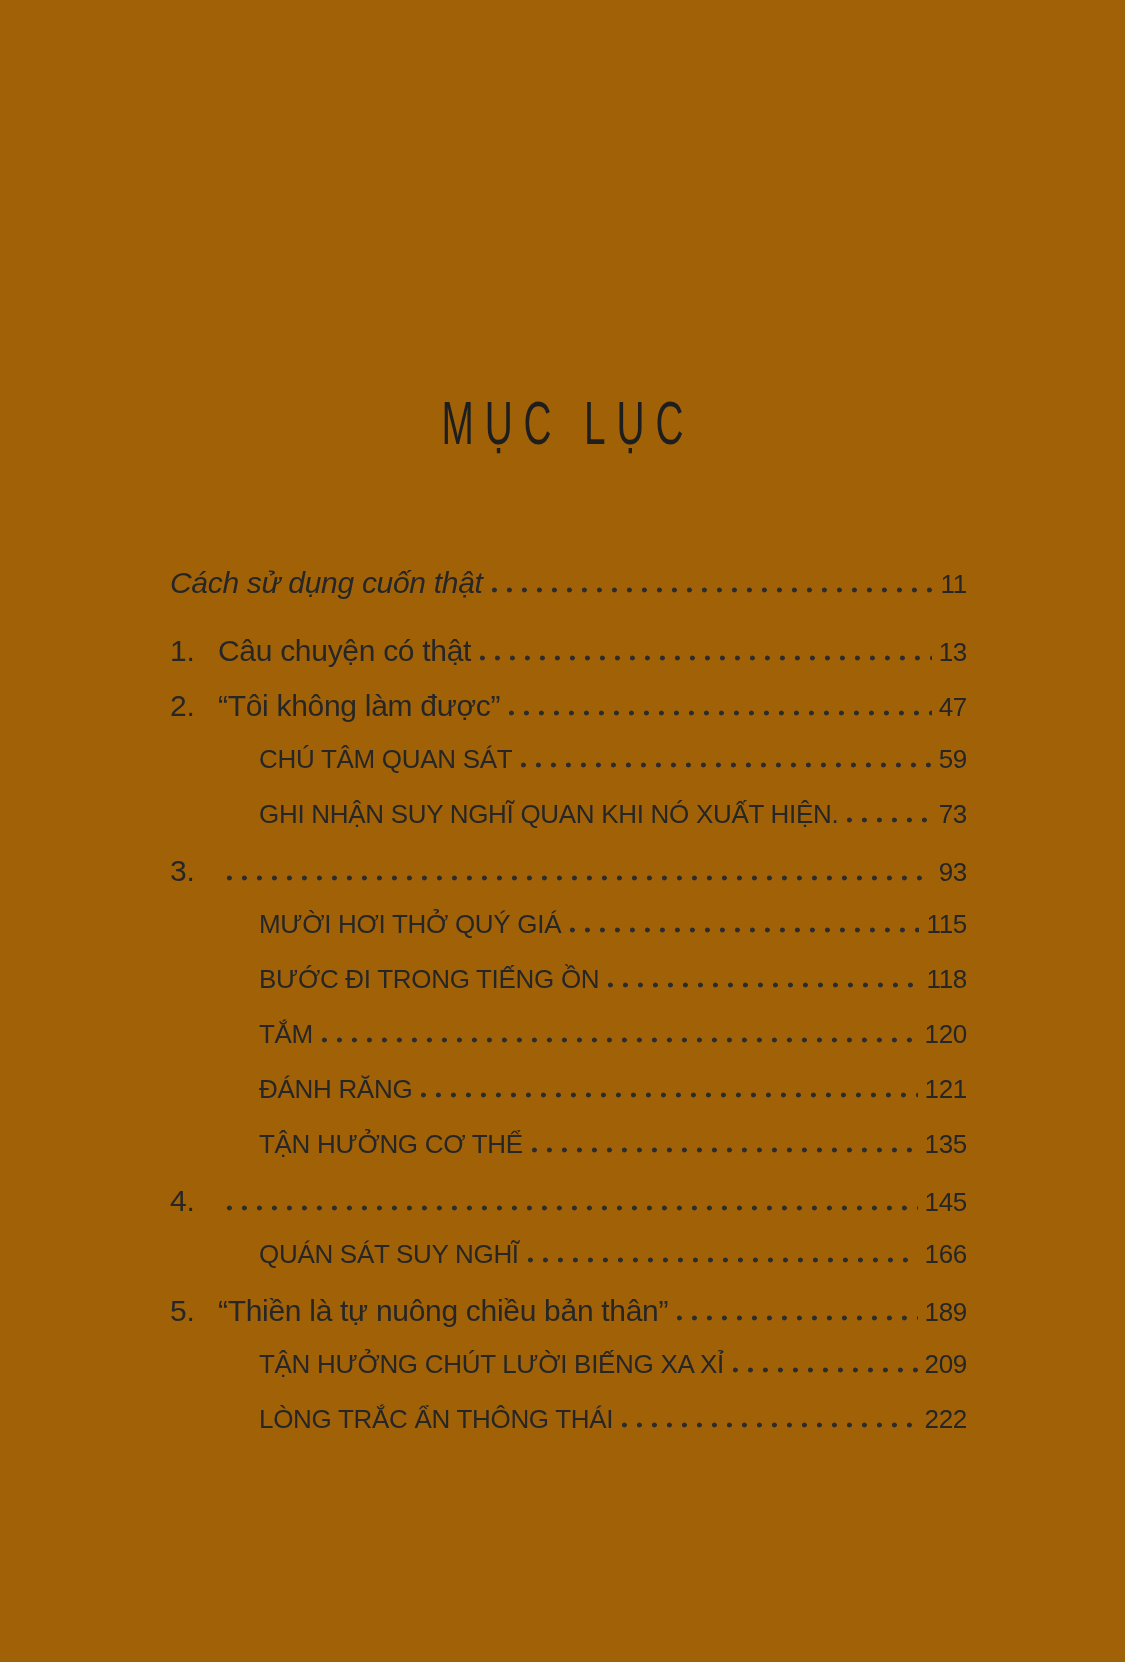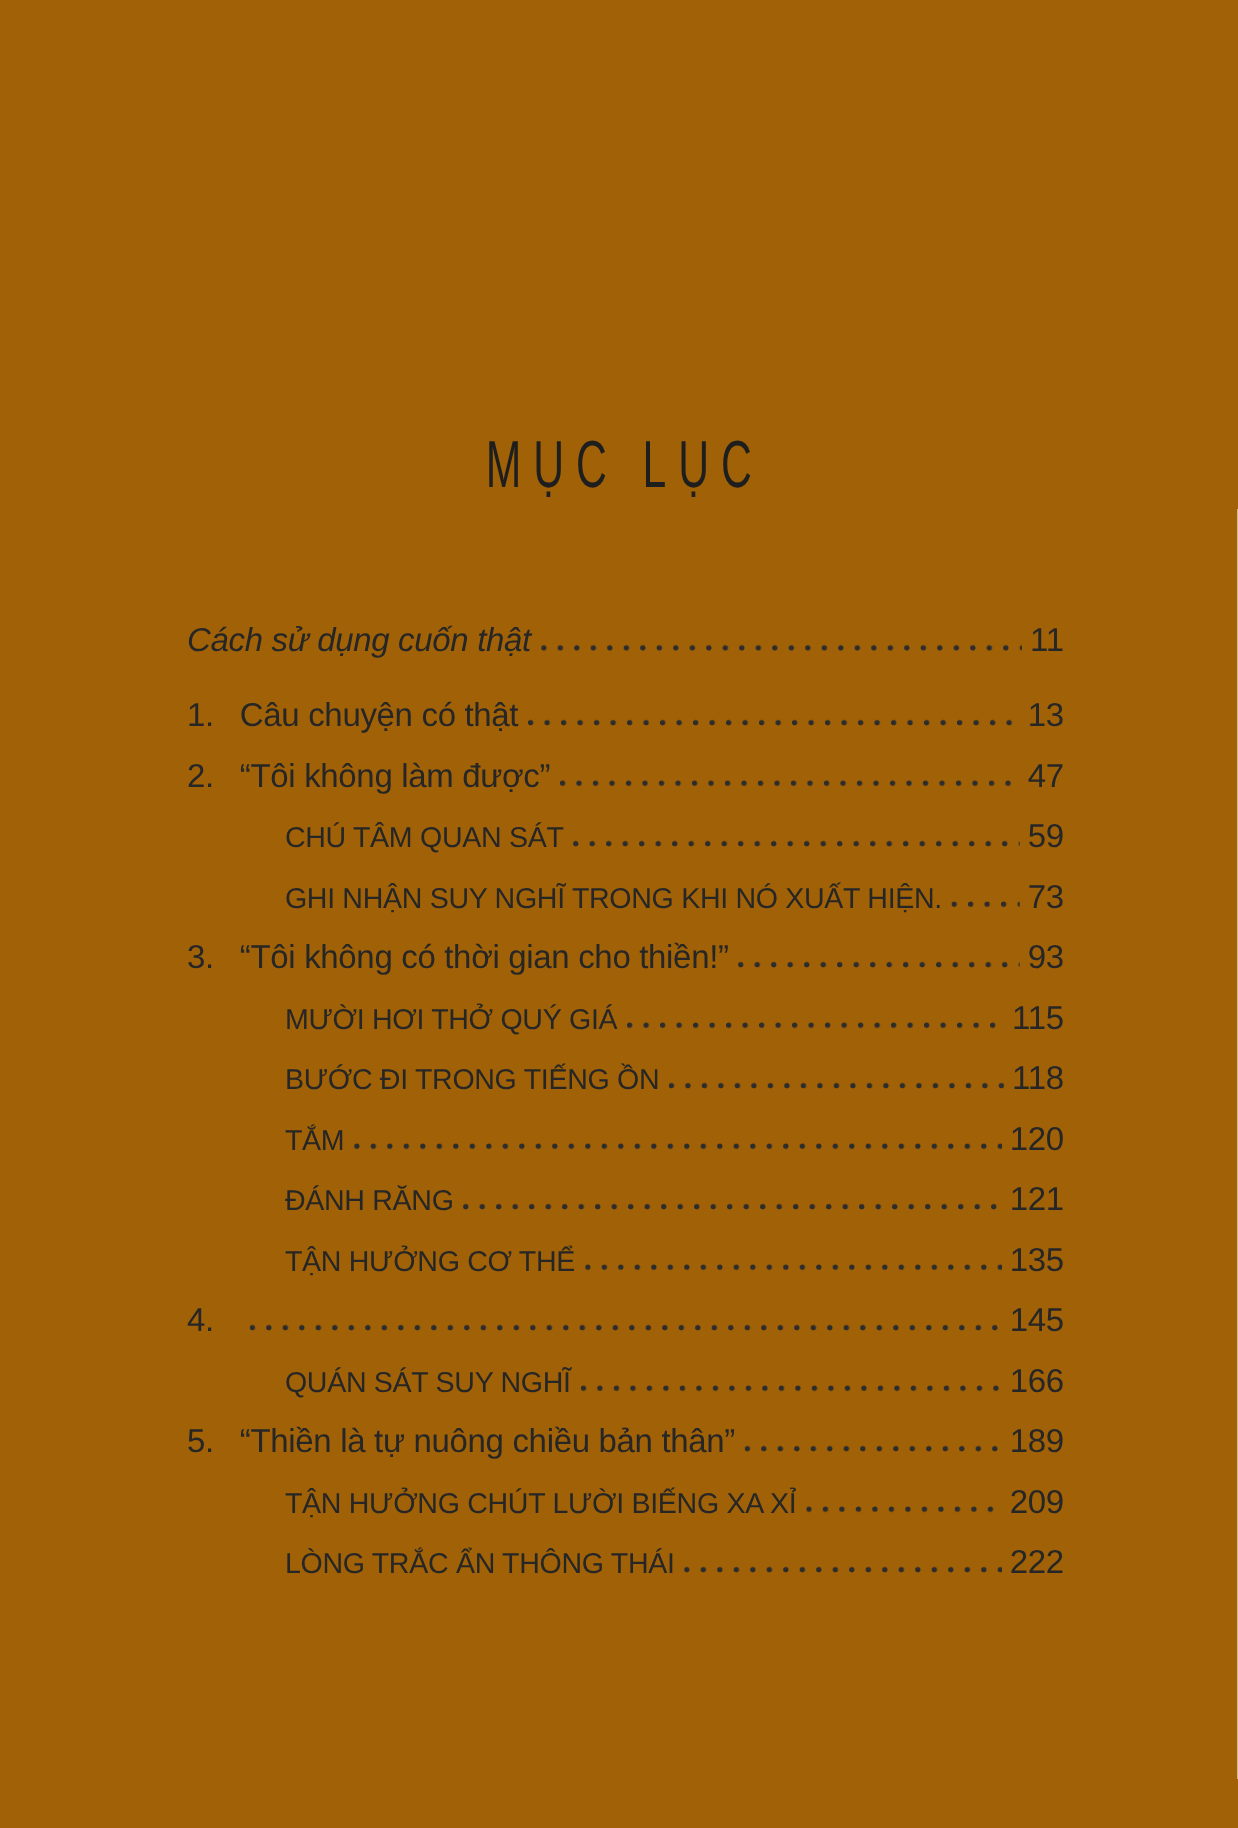--- a/index.html
+++ b/index.html
@@ -69,21 +69,21 @@
     align-self: baseline;
     height: 6px;
     margin: 0 7px 0 9px;
     background-image: radial-gradient(circle at 2.4px 3px, #2c2c2c 2.1px, transparent 2.8px);
     background-size: 15px 6px;
     background-repeat: repeat-x;
     background-position: left bottom;
   }
   .pagenum {
     flex: 0 0 auto;
-    font-size: 30px;
+    font-size: 26px;
     text-align: left;
   }
 </style>
 </head>
 <body>
 
 <div class="page">
   <h1 class="title">MỤC LỤC</h1>
   <div class="toc" id="toc-list">
       <div class="row intro">
@@ -102,27 +102,26 @@
         <span class="label">“Tôi không làm được”</span>
         <span class="dots"></span>
         <span class="pagenum">47</span>
       </div>
       <div class="row section">
         <span class="label">CHÚ TÂM QUAN SÁT</span>
         <span class="dots"></span>
         <span class="pagenum">59</span>
       </div>
       <div class="row section">
-        <span class="label">GHI NHẬN SUY NGHĨ TRONG KHI NÓ XUẤT HIỆN.</span>
+        <span class="label">GHI NHẬN SUY NGHĨ QUAN KHI NÓ XUẤT HIỆN.</span>
         <span class="dots"></span>
         <span class="pagenum">73</span>
       </div>
       <div class="row chapter">
         <span class="num">3.</span>
-        <span class="label">“Tôi không có thời gian cho thiền!”</span>
         <span class="dots"></span>
         <span class="pagenum">93</span>
       </div>
       <div class="row section">
         <span class="label">MƯỜI HƠI THỞ QUÝ GIÁ</span>
         <span class="dots"></span>
         <span class="pagenum">115</span>
       </div>
       <div class="row section">
         <span class="label">BƯỚC ĐI TRONG TIẾNG ỒN</span>

